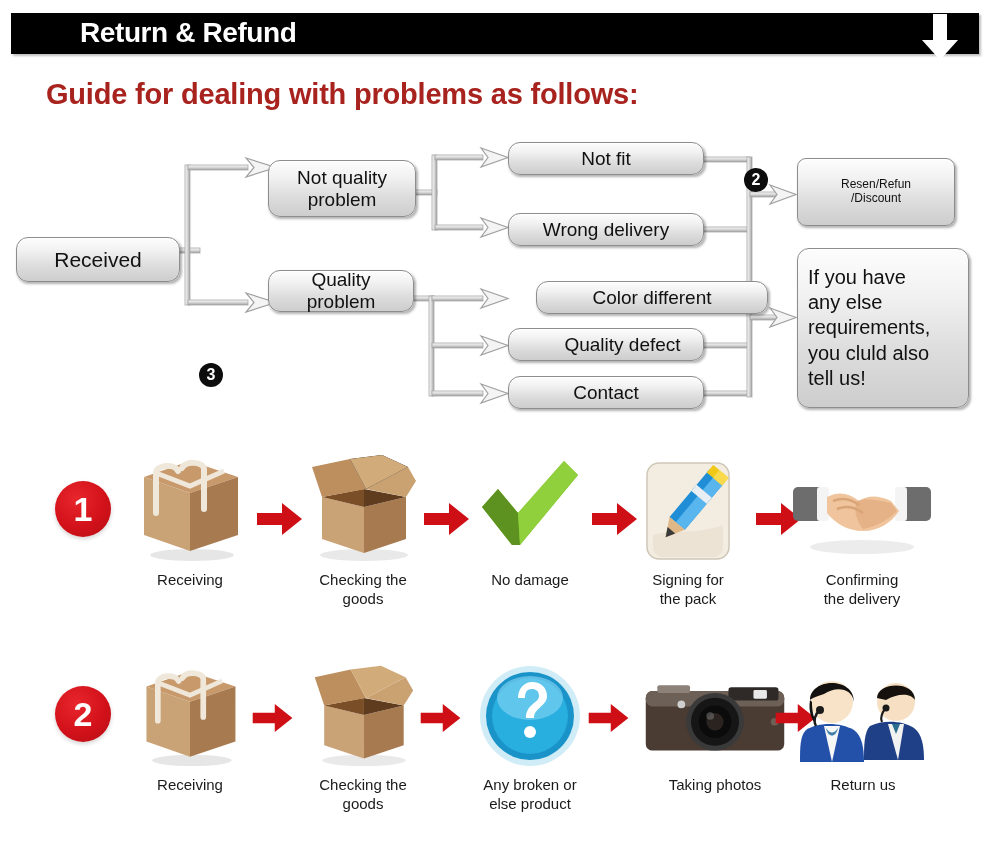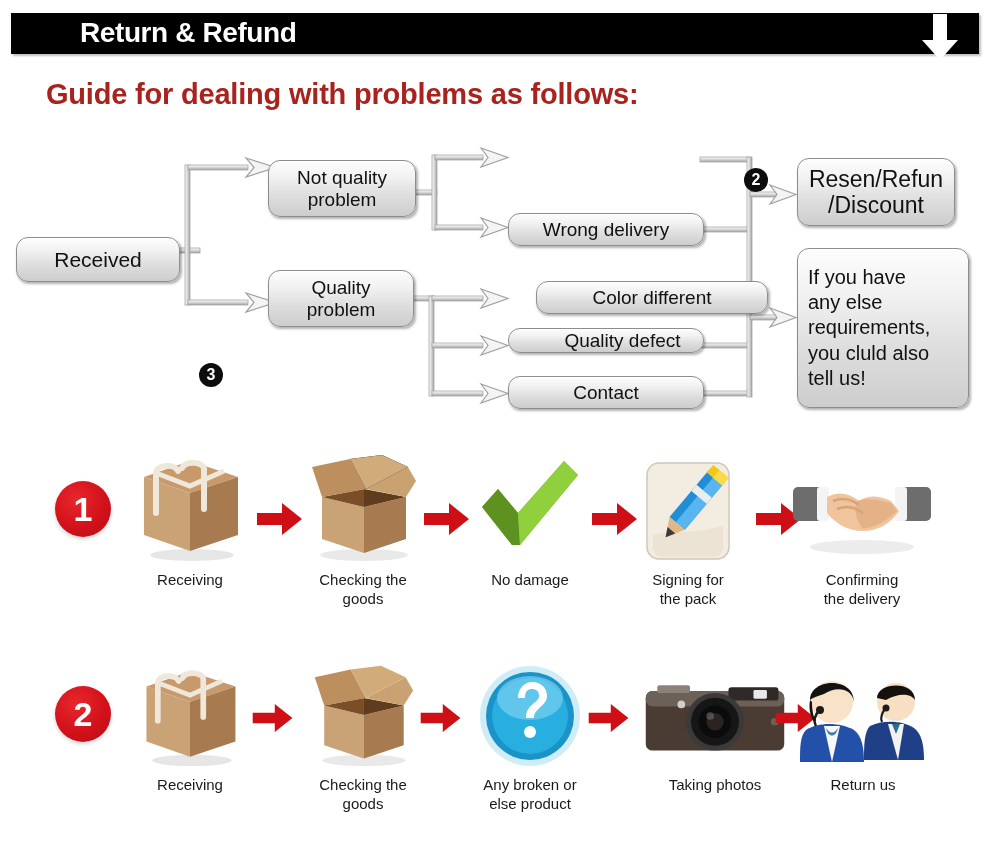--- a/index.html
+++ b/index.html
@@ -244,49 +244,52 @@
     <span>3</span>
   </div>
 
   <div class="fbox multiline" style="left:268px; top:30px; width:148px; height:57px;">
     <span>
       <span>Not quality</span><br>
       <span>problem</span>
     </span>
   </div>
 
-  <div class="fbox multiline" style="left:268px; top:140px; width:146px; height:57px;">
+  <div class="fbox multiline" style="left:268px; top:140px; width:146px; height:42px;">
     <span>
       <span>Quality</span><br>
       <span>problem</span>
     </span>
   </div>
 
+  <div class="fbox" style="left:508px; top:12px; width:196px; height:33px;">
+    <span>Not fit</span>
+  </div>
 
   <div class="fbox" style="left:508px; top:83px; width:196px; height:33px;">
     <span>Wrong delivery</span>
   </div>
 
   <div class="fbox" style="left:536px; top:151px; width:232px; height:33px;">
     <span>Color different</span>
   </div>
 
-  <div class="fbox" style="left:508px; top:198px; width:196px; height:25px;padding-left:39px;">
+  <div class="fbox" style="left:508px; top:198px; width:196px; height:33px;padding-left:39px;">
     <span>Quality defect</span>
   </div>
 
   <div class="fbox" style="left:508px; top:246px; width:196px; height:33px;">
     <span>Contact</span>
   </div>
 
   <div class="badge-dark" style="left:744px; top:38px;">
     <span>2</span>
   </div>
 
-  <div class="fbox multiline" style="left:797px; top:28px; width:158px; height:68px; font-size:23px;">
+  <div class="fbox multiline" style="left:797px; top:28px; width:158px; height:68px; font-size:12px;border-radius:9px;">
     <span>
       <span>Resen/Refun</span><br>
       <span>/Discount</span>
     </span>
   </div>
 
   <div class="fbox left-text" style="left:797px; top:118px; width:172px; height:160px;">
     <span>
       <span>If you have</span><br>
       <span>any else</span><br>

